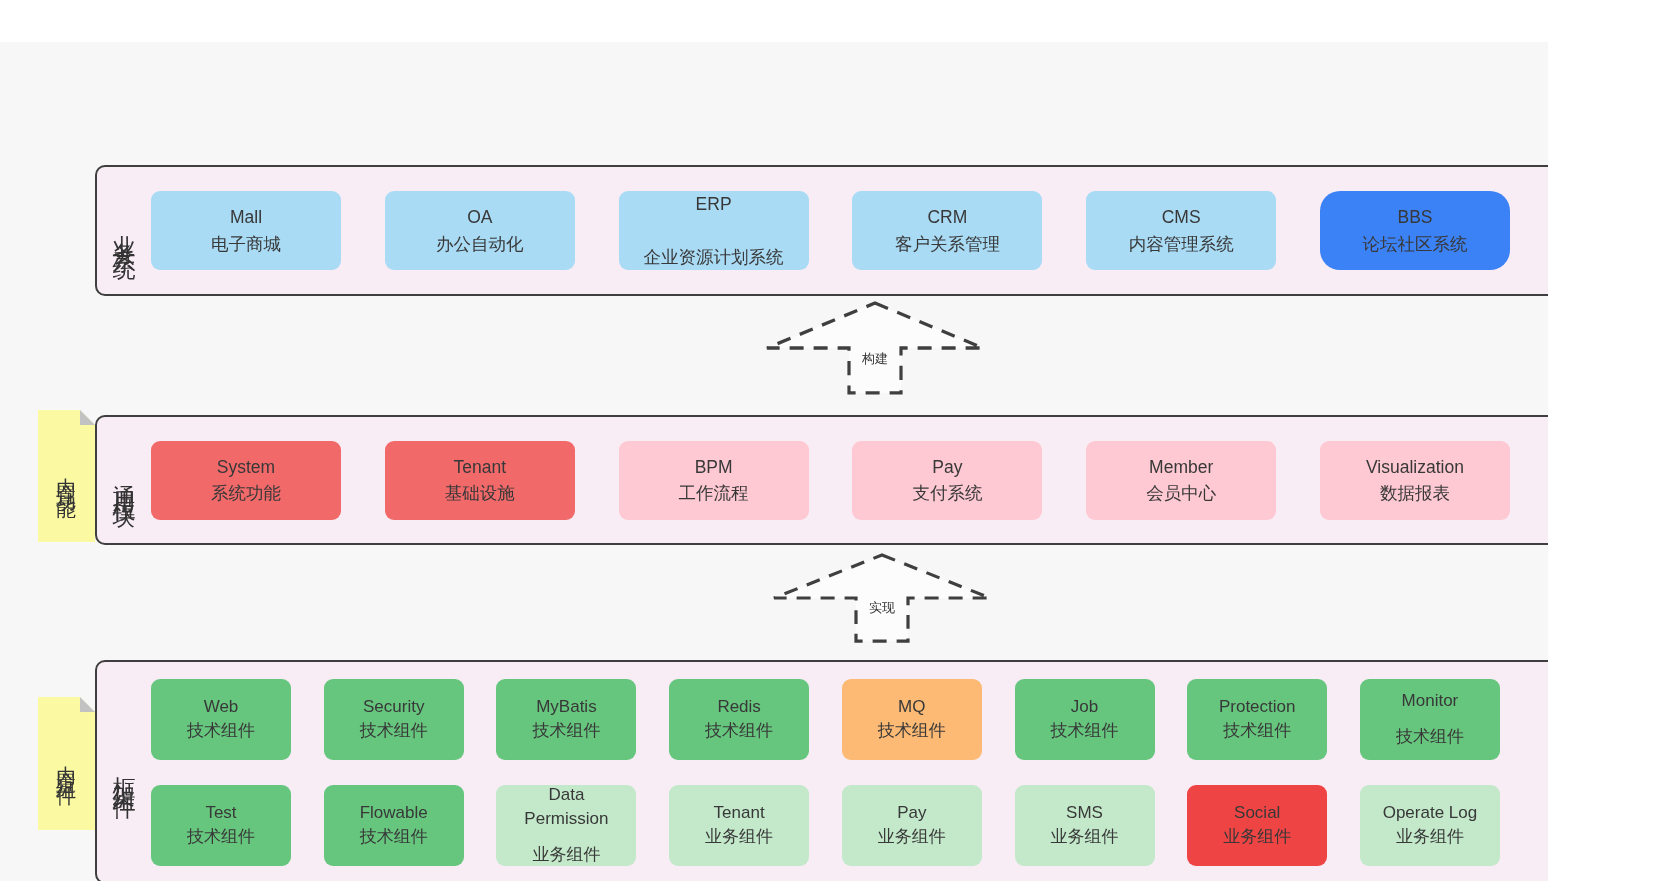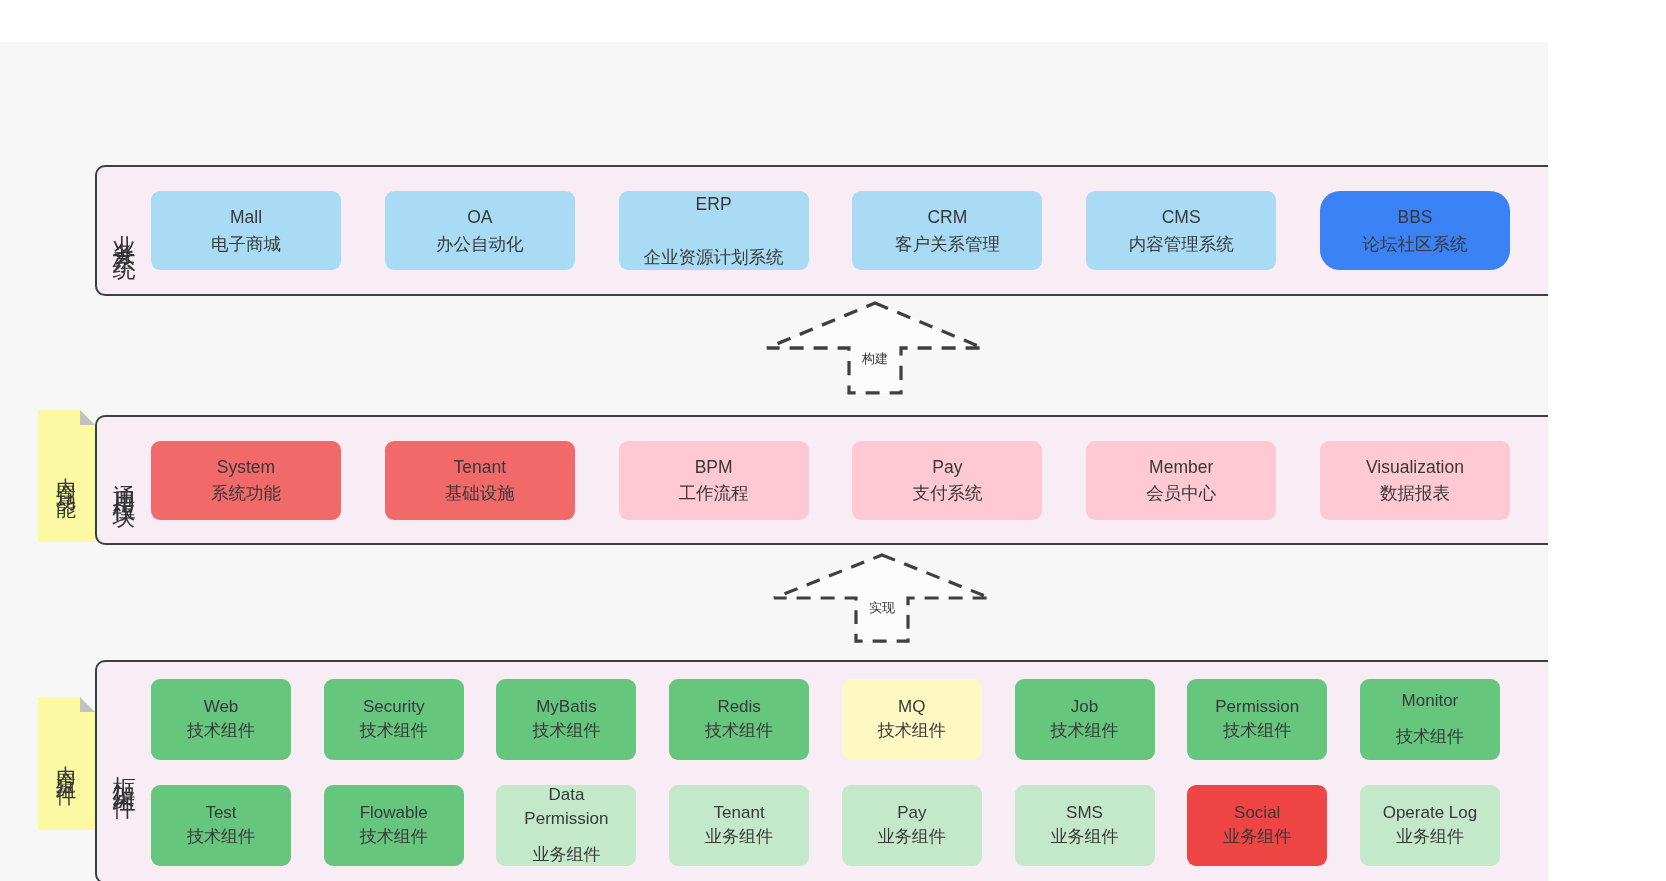--- a/index.html
+++ b/index.html
@@ -166,30 +166,30 @@
           <div class="s">技术组件</div>
         </div>
         <div class="box" style="background: rgb(102, 198, 126);">
           <div class="t">MyBatis</div>
           <div class="s">技术组件</div>
         </div>
         <div class="box" style="background: rgb(102, 198, 126);">
           <div class="t">Redis</div>
           <div class="s">技术组件</div>
         </div>
-        <div class="box" style="background: #fef9c3;">
+        <div class="box" style="background: #fdba74;">
           <div class="t">MQ</div>
           <div class="s">技术组件</div>
         </div>
         <div class="box" style="background: rgb(102, 198, 126);">
           <div class="t">Job</div>
           <div class="s">技术组件</div>
         </div>
         <div class="box" style="background: rgb(102, 198, 126);">
-          <div class="t">Permission</div>
+          <div class="t">Protection</div>
           <div class="s">技术组件</div>
         </div>
         <div class="box" style="background: rgb(102, 198, 126); gap: 12px;">
           <div class="t">Monitor</div>
           <div class="s">技术组件</div>
         </div>
       </div>
       <div class="boxes">
         <div class="box" style="background: rgb(102, 198, 126);">
           <div class="t">Test</div>

